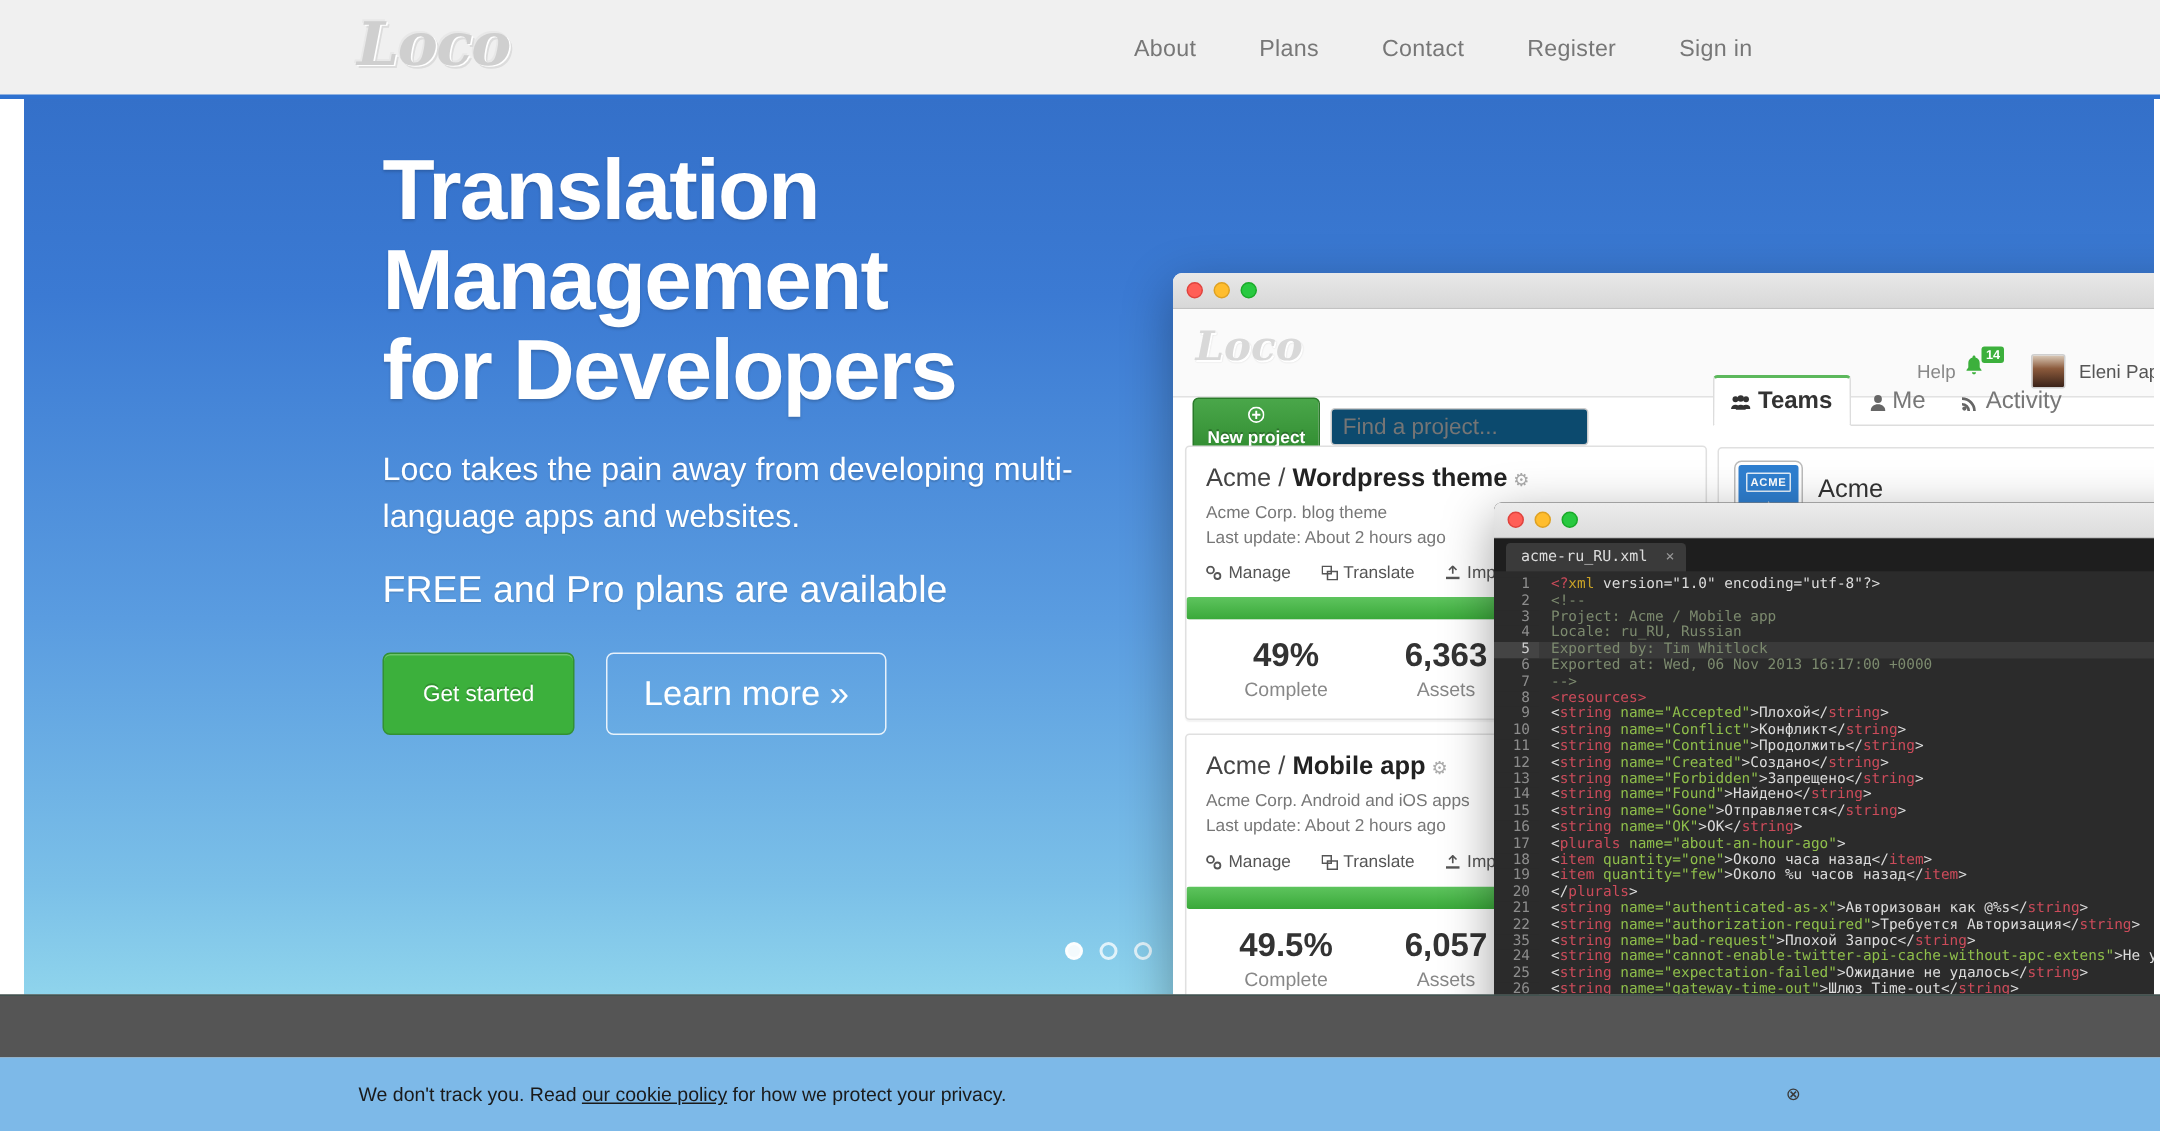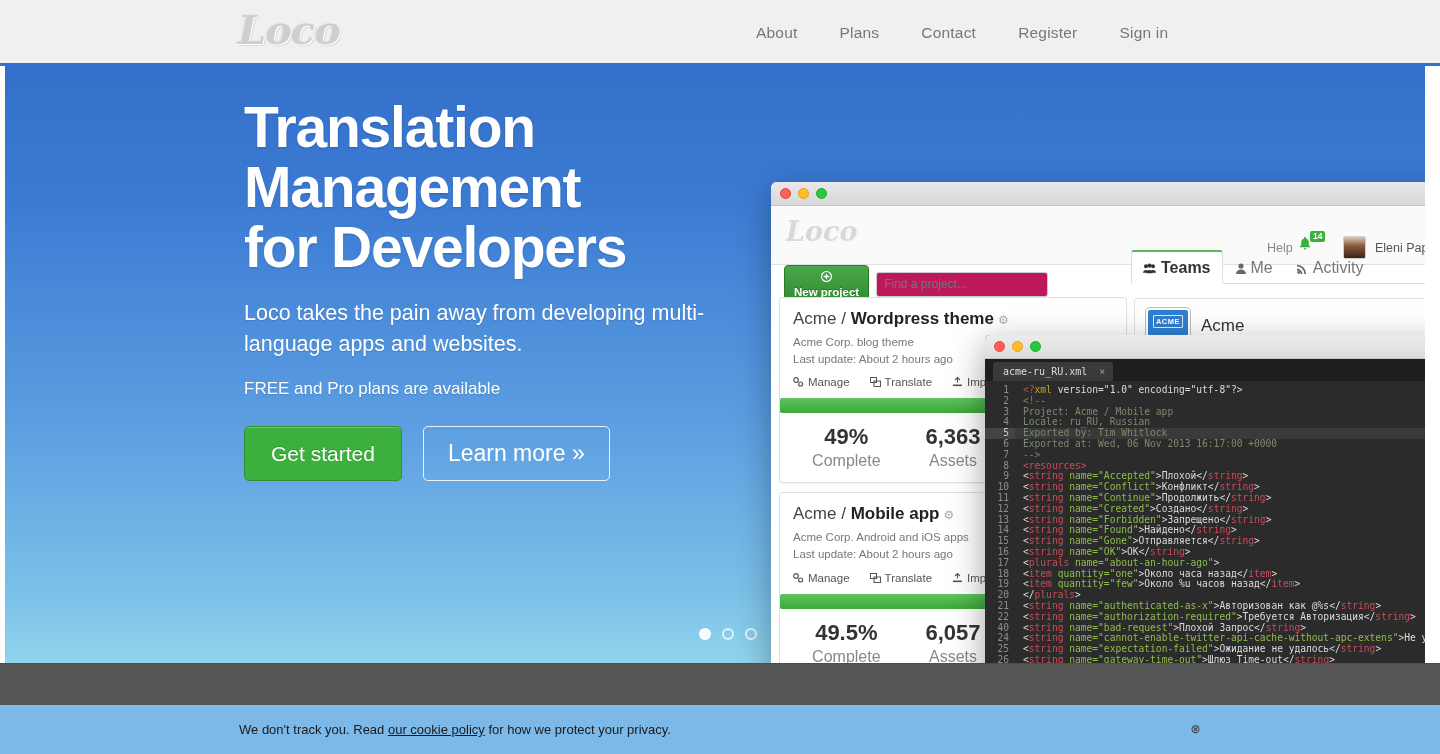--- a/index.html
+++ b/index.html
@@ -29,42 +29,42 @@
     position: absolute; left: 735px; top: 20px;
     display: flex; gap: 0;
   }
   #nav-links a {
     color: #777; font-size: 15.5px; text-decoration: none;
     padding: 4px 21px; letter-spacing: .2px;
   }
 
   
   #hero {
-    position: absolute; left: 5px; top: 66px; width: 1420px; height: 597px;
+    position: absolute; left: 16px; top: 66px; width: 1420px; height: 597px;
     background: linear-gradient(to bottom, #3470c9 0%, #3b7ad3 22%, #5a9ce0 58%, #7bc0e8 88%, #8fd4ec 100%);
     overflow: hidden;
   }
   #hero-copy { position: absolute; left: 239px; top: 33px; width: 520px; }
   #hero-title {
     color: #fff; font-size: 57px; line-height: 1.0; font-weight: bold;
     letter-spacing: -1.2px;
     text-shadow: 0 1px 2px rgba(0,0,0,.18);
   }
   #hero-title div { margin-bottom: 3px; }
   #hero-sub {
     color: #fff; font-size: 21.5px; line-height: 1.42; margin-top: 22px;
     text-shadow: 0 1px 1px rgba(0,0,0,.15);
   }
   #hero-sub2 {
-    color: #fff; font-size: 17px; margin-top: 20px;
+    color: #fff; font-size: 25px; margin-top: 20px;
     text-shadow: 0 1px 1px rgba(0,0,0,.15);
   }
   #hero-buttons { margin-top: 27px; display: flex; gap: 21px; }
   #btn-get-started {
-    background: #3cb03c; color: #fff; font-size: 21px;
+    background: #3cb03c; color: #fff; font-size: 15px;
     padding: 13px 26px; border: 1px solid #339033; border-radius: 5px;
     cursor: pointer; text-shadow: 0 -1px 0 rgba(0,0,0,.18);
     box-shadow: inset 0 1px 0 rgba(255,255,255,.25);
   }
   #btn-learn-more {
     background: transparent; color: #fff; font-size: 23px;
     padding: 13px 24px; border: 1px solid rgba(255,255,255,.85); border-radius: 5px;
     cursor: pointer;
   }
 
@@ -127,21 +127,21 @@
   #new-project-btn {
     background: linear-gradient(to bottom,#4aa74a,#2f8b2f); color: #fff;
     border: 1px solid #2a7a2a; border-radius: 4px;
     font-size: 11.5px; font-weight: bold; padding: 5px 9px;
     display: flex; align-items: center; gap: 4px; cursor: pointer;
     text-shadow: 0 -1px 0 rgba(0,0,0,.25);
     flex-direction: column;
   }
   #find-project-input {
     width: 172px; height: 25px; border: 1px solid #ccc; border-radius: 3px;
-    background: #be185d; font-size: 12px; color: #bbb; padding: 0 7px;
+    background: #0c4a6e; font-size: 15px; color: #bbb; padding: 0 7px;
     font-family: "Liberation Sans", sans-serif;
   }
 
   #app-tabs {
     position: absolute; left: 360px; top: 71px; width: 330px; height: 31px;
     display: flex; align-items: flex-end; gap: 2px;
     border-bottom: 1px solid #ddd;
   }
   .app-tab {
     font-size: 16px; color: #777; padding: 7px 11px 6px 11px;
@@ -169,21 +169,21 @@
   .pc-actions { display: flex; gap: 20px; margin-top: 9px; font-size: 11.5px; color: #555; }
   .pc-actions span { display: flex; align-items: center; gap: 4px; cursor: pointer; }
   .pc-progress {
     height: 15px; background: #e6e6e6; border-radius: 2px; margin: 10px -13px 0 -13px;
     overflow: hidden;
   }
   .pc-progress > div { height: 100%; background: linear-gradient(to bottom,#5ec45e,#3aa93a); }
   .pc-stats { display: flex; padding: 11px 0 12px 0; }
   .pc-stat { flex: 1; text-align: center; }
   .pc-stat .n { font-size: 22px; font-weight: bold; color: #333; }
-  .pc-stat .l { font-size: 16px; color: #888; margin-top: 2px; }
+  .pc-stat .l { font-size: 13px; color: #888; margin-top: 2px; }
 
   #teams-panel { position: absolute; left: 363px; top: 116px; width: 327px; }
   .team-row {
     background: #fff; border: 1px solid #e0e0e0; border-radius: 3px;
     display: flex; align-items: center; gap: 11px; padding: 9px 11px;
   }
   #acme-shield {
     width: 44px; height: 50px; background: #2f7fd0;
     border-radius: 4px 4px 18px 18px;
     border: 2px solid #fff; box-shadow: 0 0 0 1px #bbb;
@@ -566,21 +566,21 @@
         </div>
         <div class="code-line">
           <div class="gutter">21</div>
           <div class="ctext"><span class="txt">    &lt;</span><span class="tag">string</span><span class="attr"> name="authenticated-as-x"</span><span class="txt">&gt;</span><span class="txt">Авторизован как @%s</span><span class="txt">&lt;/</span><span class="tag">string</span><span class="txt">&gt;</span></div>
         </div>
         <div class="code-line">
           <div class="gutter">22</div>
           <div class="ctext"><span class="txt">    &lt;</span><span class="tag">string</span><span class="attr"> name="authorization-required"</span><span class="txt">&gt;</span><span class="txt">Требуется Авторизация</span><span class="txt">&lt;/</span><span class="tag">string</span><span class="txt">&gt;</span></div>
         </div>
         <div class="code-line">
-          <div class="gutter">40</div>
+          <div class="gutter">35</div>
           <div class="ctext"><span class="txt">    &lt;</span><span class="tag">string</span><span class="attr"> name="bad-request"</span><span class="txt">&gt;</span><span class="txt">Плохой Запрос</span><span class="txt">&lt;/</span><span class="tag">string</span><span class="txt">&gt;</span></div>
         </div>
         <div class="code-line">
           <div class="gutter">24</div>
           <div class="ctext"><span class="txt">    &lt;</span><span class="tag">string</span><span class="attr"> name="cannot-enable-twitter-api-cache-without-apc-extens"</span><span class="txt">&gt;</span><span class="txt">Не удается</span></div>
         </div>
         <div class="code-line">
           <div class="gutter">25</div>
           <div class="ctext"><span class="txt">    &lt;</span><span class="tag">string</span><span class="attr"> name="expectation-failed"</span><span class="txt">&gt;</span><span class="txt">Ожидание не удалось</span><span class="txt">&lt;/</span><span class="tag">string</span><span class="txt">&gt;</span></div>
         </div>

